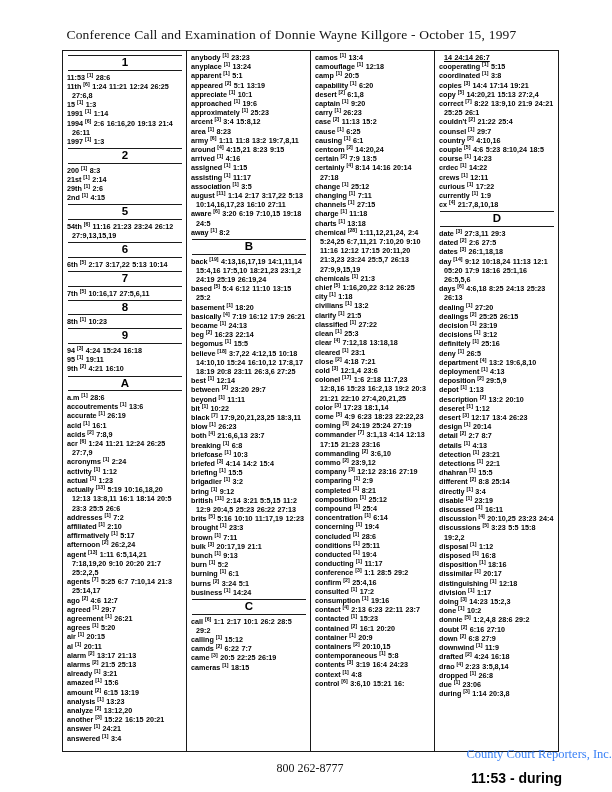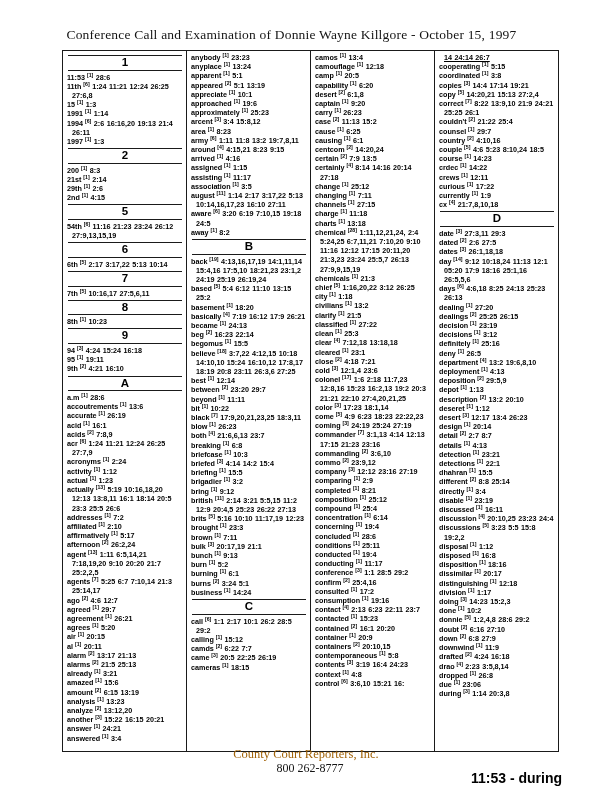--- a/index.html
+++ b/index.html
@@ -29,22 +29,22 @@
   }
   .entry sup.c { font-size:5.2px; font-weight:bold; vertical-align:super; line-height:0; }
   .entry .r { font-weight:bold; }
   .entry.cont { padding-left:5px; text-indent:0;text-decoration:underline; }
   .section-hdr {
     font-weight:bold; font-size:11.5px; line-height:12.5px; text-align:center;
     border-top:1.1px solid #1a1a1a; border-bottom:1.8px solid #1a1a1a;
     margin:2px 1px 2px 1px; padding-bottom:1px;
   }
   .footer-org {
-    position:absolute; top:747px; left:0; width:612px; text-align:center;
-    font-family:"Liberation Serif", serif; font-size:12.5px; color:#a16207;
+    position:absolute; top:747px; left:0; width:612px; text-align:right;
+    font-family:"Liberation Serif", serif; font-size:12.5px; color:#3b82f6;
   }
   .footer-phone {
     position:absolute; top:761px; left:4px; width:612px; text-align:center;
     font-family:"Liberation Serif", serif; font-size:12px; color:#141414;
   }
   .sheet-label {
     position:absolute; top:766px; left:47px; font-size:8px; font-weight:bold;margin-top:32px;
   }
   .range-label {
     position:absolute; top:770px; right:50px; font-size:14px; font-weight:bold;

